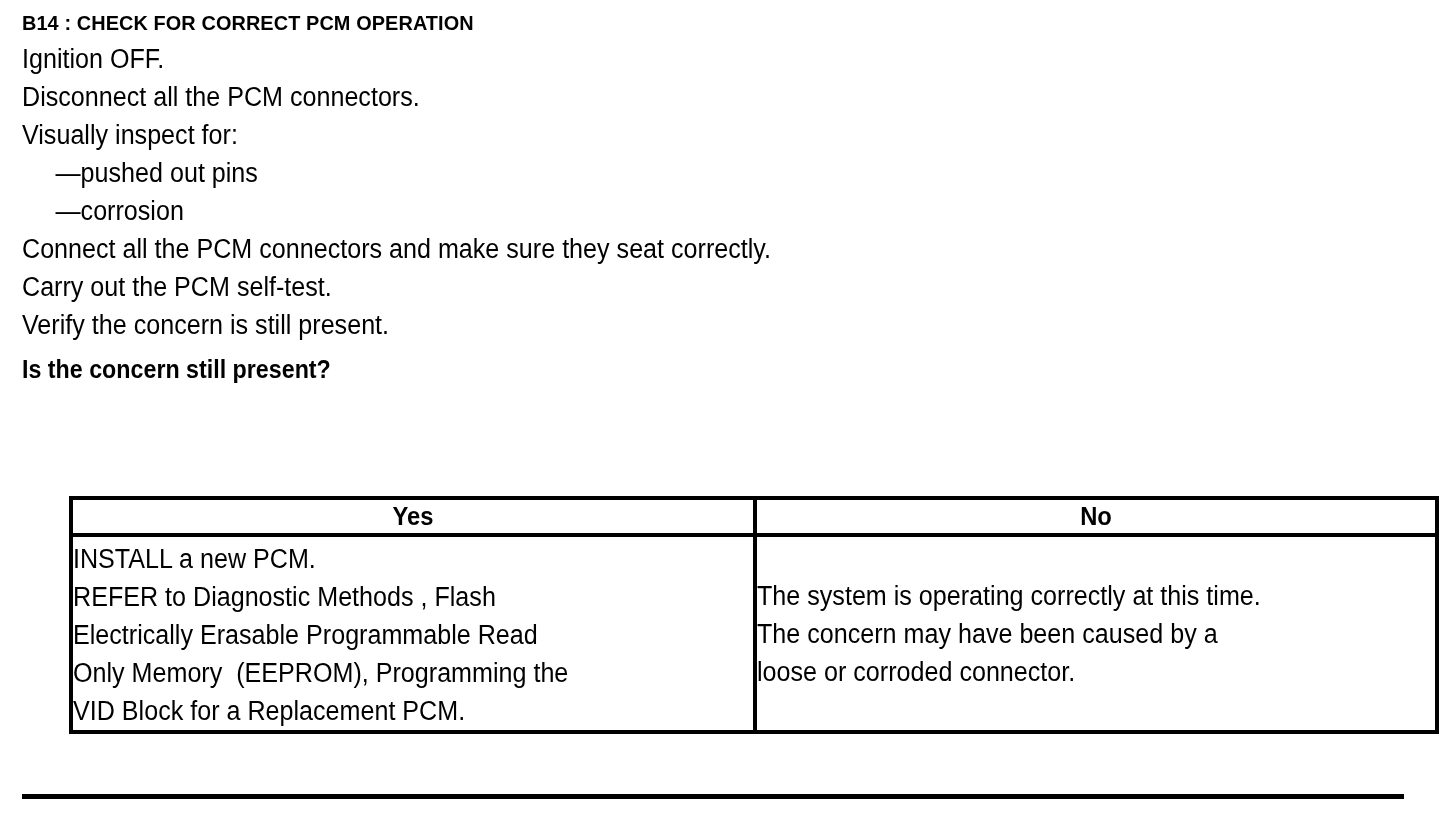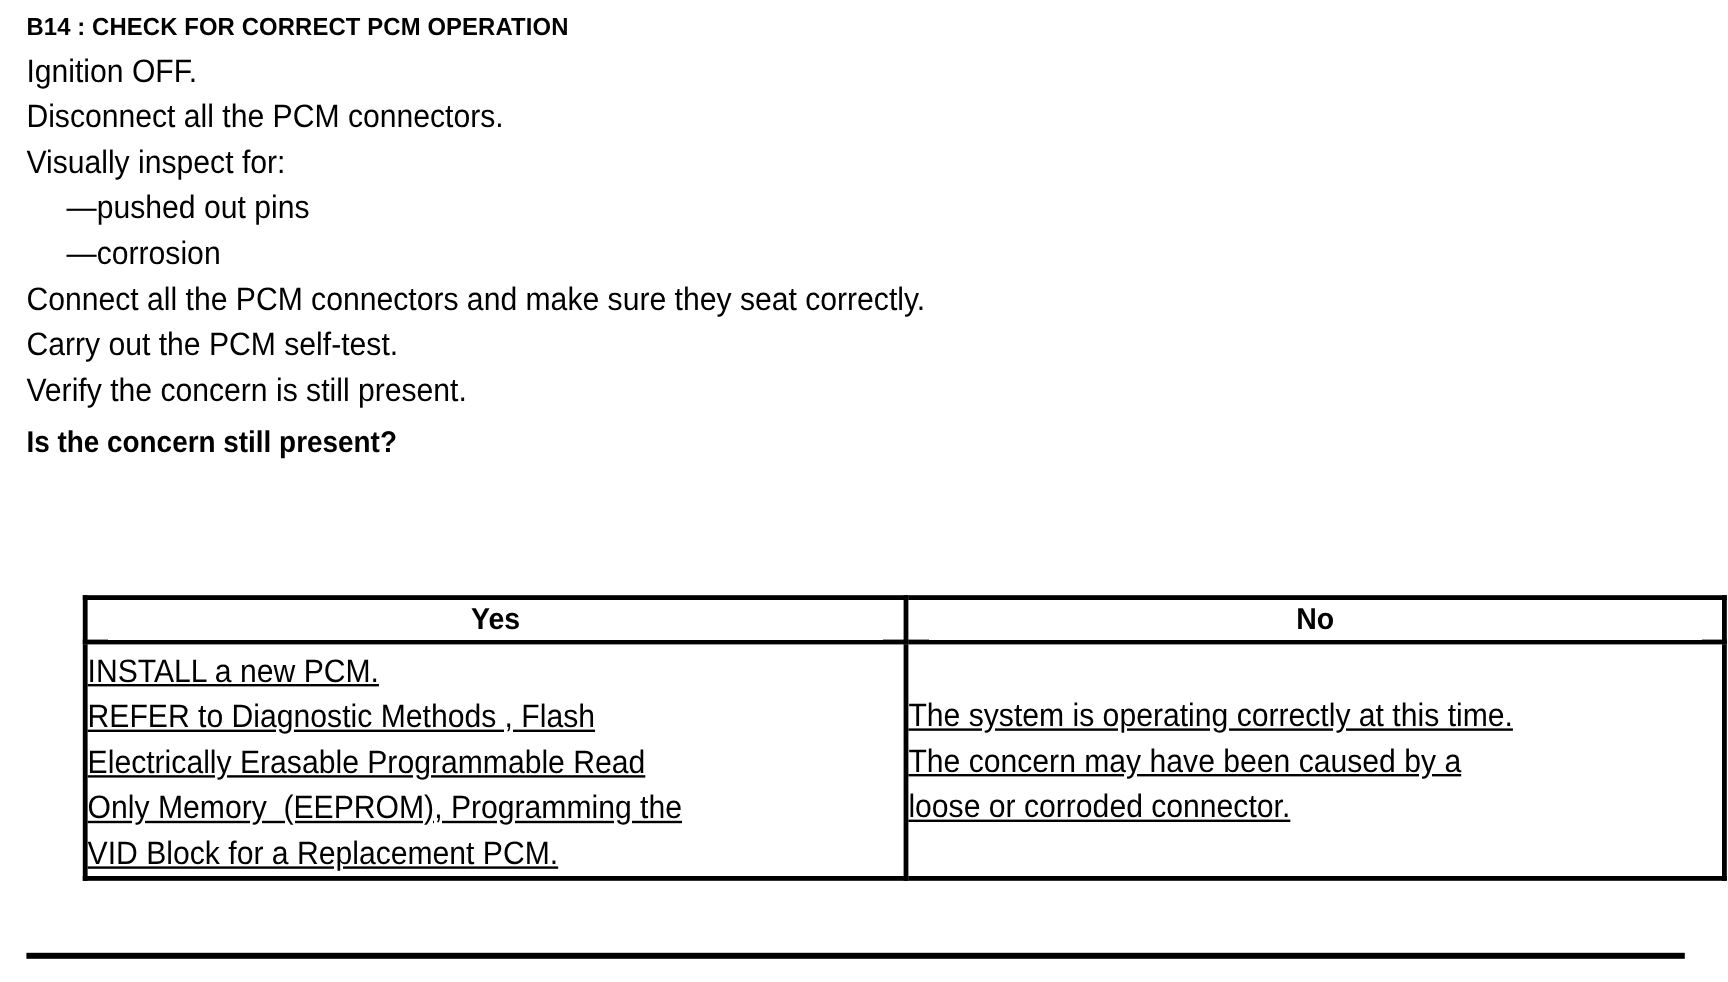--- a/index.html
+++ b/index.html
@@ -87,21 +87,20 @@
     font-size: 25px;
     font-weight: bold;
     line-height: 33px;
     transform: scaleX(0.95);
   }
 
   .body-cell {
     height: 184px;
     vertical-align: middle;
     padding: 0 4px 0 5px;
-    text-decoration: underline;
   }
   .cell-line {
     font-size: 27px;
     line-height: 38px;
     white-space: pre;
     transform: scaleX(0.93);
     transform-origin: left center;
   }
   .body-cell.yes-cell { vertical-align: top; padding-top: 3px; }
   .body-cell.no-cell  { vertical-align: middle; }

